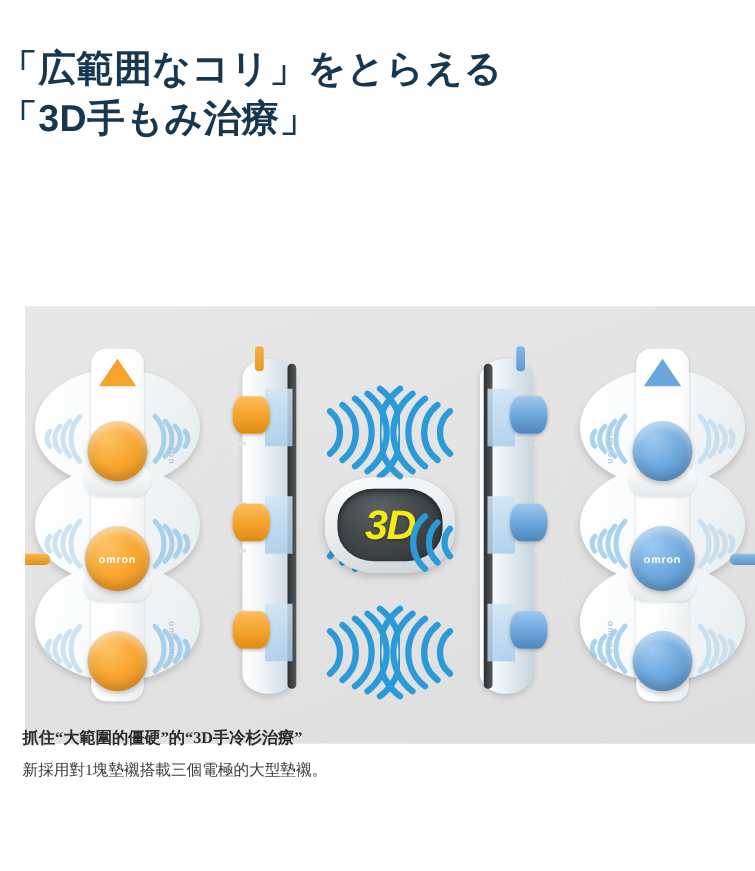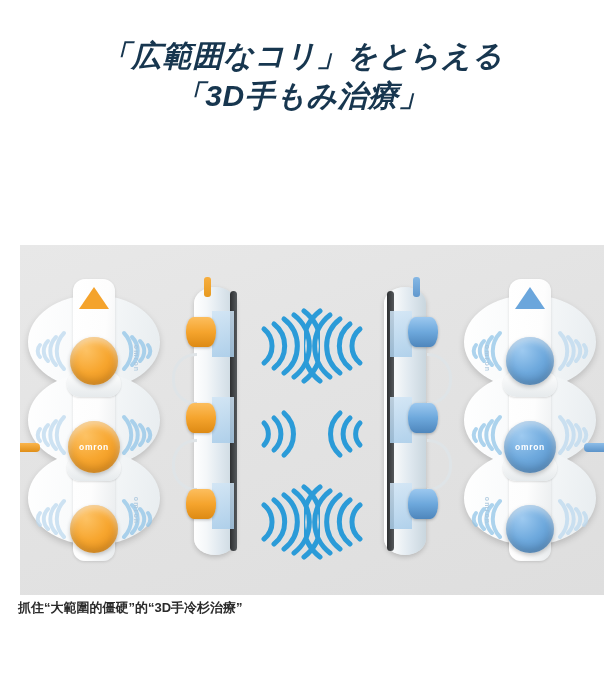--- a/index.html
+++ b/index.html
@@ -11,22 +11,21 @@
     width: 604px;
     height: 697px;
     font-family: "Liberation Sans", "DejaVu Sans", sans-serif;
     overflow: hidden;
     position: relative;
   }
 
   
   .headline-block {
     padding-top: 36px;
-    text-align: center;
-    font-style: italic;
+    text-align: left;
   }
   .headline {
     color: #17364f;
     font-size: 30px;
     font-weight: bold;
     line-height: 1.33;
     letter-spacing: 0.5px;
     white-space: nowrap;
   }
   .subhead-block {
@@ -323,22 +322,23 @@
     font-weight: bold;
     font-style: italic;
     letter-spacing: -1px;
     text-shadow: 0 1px 2px rgba(0,0,0,0.45);
   }
 
   
   .caption-block {
     position: absolute;
     left: 18px;
-    top: 598px;
+    top: 580px;
     width: 574px;
+    font-family: Liberation Serif, serif;
   }
   .cap-head {
     font-size: 13px;
     font-weight: bold;
     color: #2b2b2b;
     line-height: 1.5;
     margin-bottom: 7px;
   }
   .cap-line {
     font-size: 12.5px;
@@ -486,20 +486,25 @@
       <g fill="none" stroke="#2b9bd8" stroke-width="5" stroke-linecap="round">
         <path d="M6 22 A22 22 0 0 1 6 56"></path>
         <path d="M16 17 A28 28 0 0 1 16 61"></path>
         <path d="M26 12 A34 34 0 0 1 26 66"></path>
         <path d="M36 8  A39 39 0 0 1 36 70"></path>
         <path d="M46 4  A44 44 0 0 1 46 74"></path>
       </g>
     </svg>
   </div>
 
+  <div class="badge-3d">
+    <div class="badge-inner">
+      <span class="badge-text">3D</span>
+    </div>
+  </div>
 
   <div class="fan fr fan-r1">
     <svg width="62" height="78" viewBox="0 0 62 78">
       <g fill="none" stroke="#2b9bd8" stroke-width="5" stroke-linecap="round">
         <path d="M6 22 A22 22 0 0 1 6 56"></path>
         <path d="M16 17 A28 28 0 0 1 16 61"></path>
         <path d="M26 12 A34 34 0 0 1 26 66"></path>
         <path d="M36 8  A39 39 0 0 1 36 70"></path>
         <path d="M46 4  A44 44 0 0 1 46 74"></path>
       </g>
@@ -623,13 +628,14 @@
     <div class="electrode blue e2">
       <div class="logo">omron</div>
     </div>
     <div class="electrode blue e3"></div>
   </div>
 
 </div>
 
 <div class="caption-block">
   <div class="cap-head">抓住“大範圍的僵硬”的“3D手冷杉治療”</div>
+  <div class="cap-line">新採用對1塊墊襯搭載三個電極的大型墊襯。</div>
 </div>
 
 </body></html>

